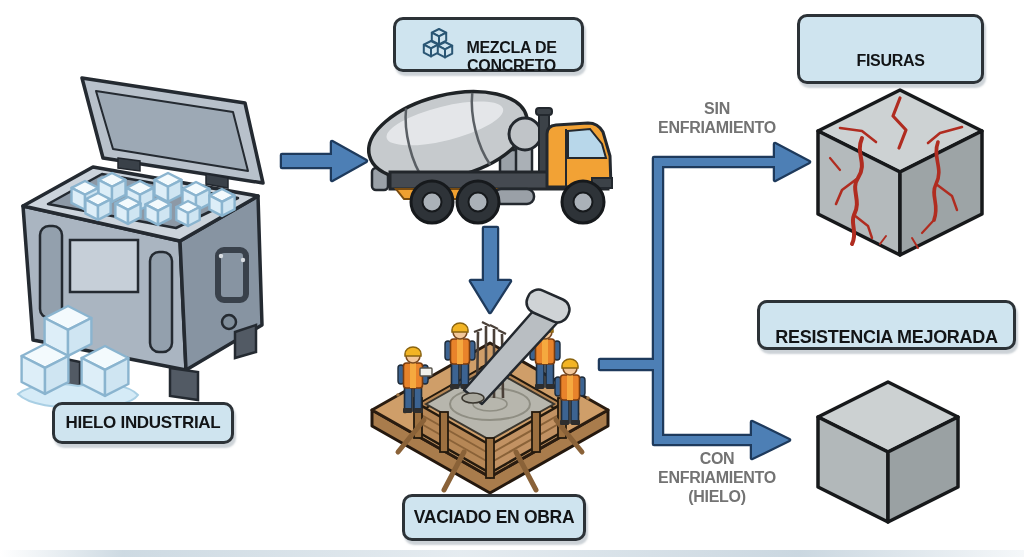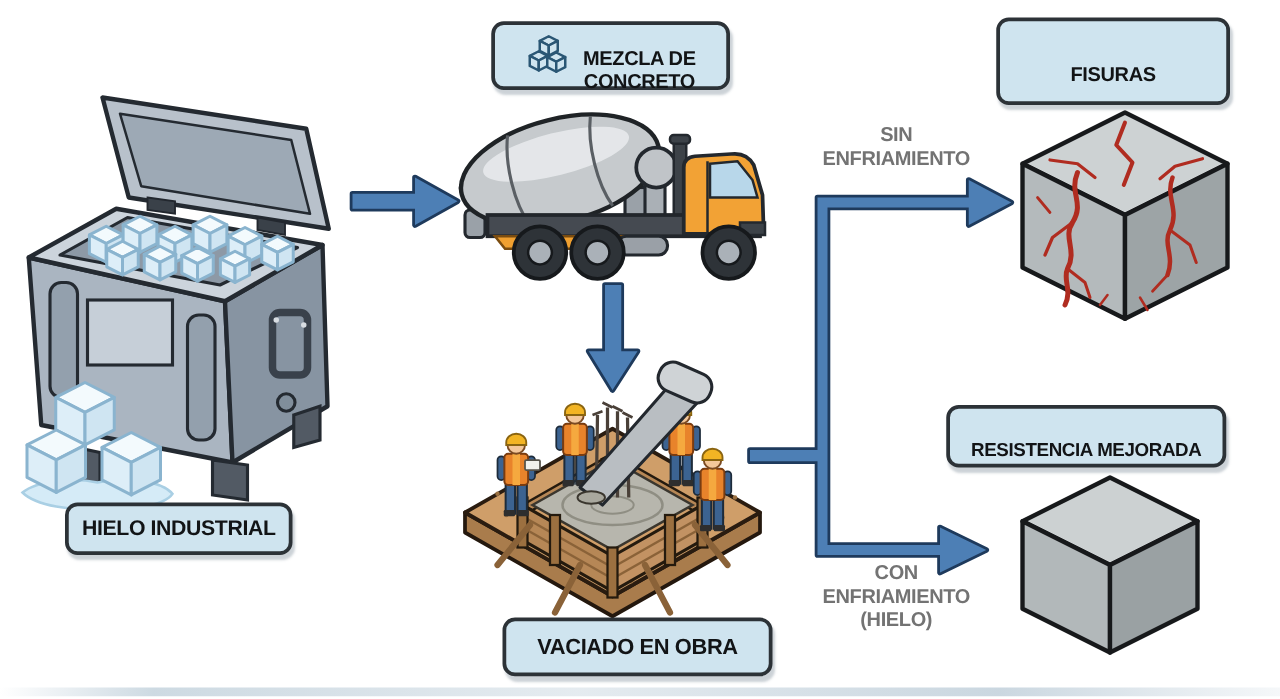--- a/index.html
+++ b/index.html
@@ -6,23 +6,23 @@
   .stage{position:relative;width:1024px;height:559px;background:#ffffff;overflow:hidden;
          font-family:"Liberation Sans",sans-serif;}
   .art{position:absolute;left:0;top:0;width:1024px;height:559px;}
   .label-box{position:absolute;background:#cfe4ef;border:3px solid #2c3237;border-radius:10px;
     display:flex;align-items:center;justify-content:center;text-align:center;
     font-weight:bold;color:#121416;line-height:1.12;letter-spacing:-0.3px;
     box-shadow:2px 4px 2px rgba(110,125,140,.35);box-sizing:border-box;}
   .label-box .lines{display:flex;flex-direction:column;margin-top:24px;}
   .lb-hielo{left:52px;top:402px;width:182px;height:42px;font-size:17px;}
   .lb-mezcla{left:393px;top:17px;width:191px;height:55px;font-size:16px;gap:6px;}
-  .lb-vaciado{left:402px;top:494px;width:216px;height:47px;font-size:17.5px;}
+  .lb-vaciado{left:402px;top:494px;width:184px;height:47px;font-size:17.5px;}
   .lb-fisuras{left:797px;top:14px;width:187px;height:70px;font-size:16px;}
-  .lb-resistencia{left:757px;top:324px;width:224px;height:50px;font-size:15px;}
+  .lb-resistencia{left:757px;top:300px;width:259px;height:50px;font-size:18px;}
   .arrow-label{position:absolute;font-weight:bold;color:#737373;text-align:center;
     font-size:16px;line-height:1.18;letter-spacing:-0.3px;}
   .al-sin{left:638px;top:100px;width:158px;}
   .al-con{left:636px;top:450px;width:162px;}
   .arrow-label span{display:block;}
   .bottom-band{position:absolute;left:0;top:550px;width:1024px;height:7px;
     background:linear-gradient(90deg,rgba(200,215,225,0) 0%,rgba(184,202,214,.7) 12%,
       rgba(203,216,225,.5) 45%,rgba(180,198,211,.7) 78%,rgba(205,218,227,.2) 100%);}
 </style>
 </head>

